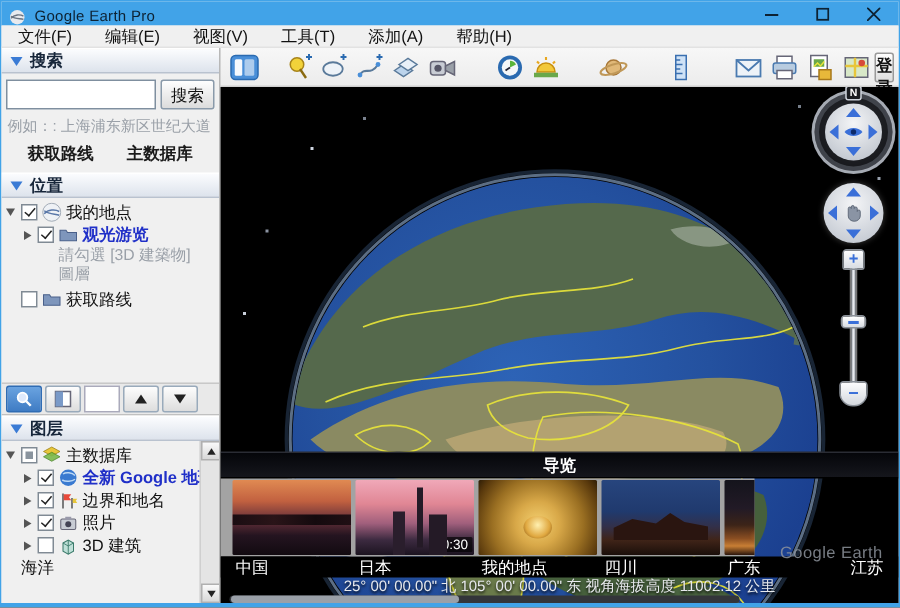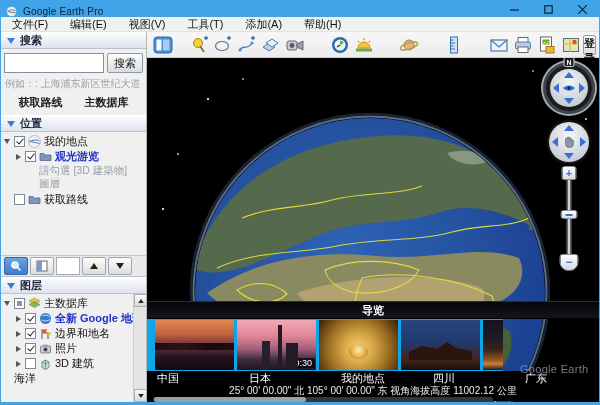--- a/index.html
+++ b/index.html
@@ -124,43 +124,43 @@
     display:flex; align-items:center; justify-content:center; }
   .zthumb i { display:block; width:7px; height:2px; background:#3a6fd8; }
   .zminus { position:absolute; left:50%; top:88px; transform:translateX(-50%); width:19px; height:17px;
     background:linear-gradient(#fdfdfe,#d4d8de); border:1px solid #8a9098; border-radius:3px 3px 9px 9px;
     color:#3a6fd8; font-size:12px; font-weight:bold; line-height:15px; text-align:center; }
 
   
   .tourband { position:absolute; left:0; top:243px; width:452px; height:18px;
     background:linear-gradient(#05060a,#15161c); border-top:1px solid #2a2c34; border-bottom:1px solid #000;
     display:flex; align-items:center; justify-content:center; color:#fff; font-size:11px; font-weight:bold; }
-  .thumbrow { position:absolute; left:0; top:261px; width:356px; height:52px; background:#0ea5e9;
+  .thumbrow { position:absolute; left:0; top:261px; width:356px; height:52px; background:#a3a3a3;
     display:flex; gap:3px; padding-left:8px; overflow:hidden; }
   .thumb { width:79px; height:50px; margin-top:1px; flex:none; position:relative; border-radius:1px; overflow:hidden; }
   .t1 { background:linear-gradient(180deg,#e08a52 0%,#c26140 28%,#69323a 52%,#241420 74%,#120a10 100%); }
   .t1::after { content:""; position:absolute; left:0; right:0; top:46%; height:14%;
     background:linear-gradient(90deg,#1a0d12 0%,#2a1418 35%,#140a0e 70%,#200f14 100%); }
   .t2 { background:linear-gradient(180deg,#f0a8b8 0%,#e08694 32%,#a05f7c 58%,#3c2a40 80%,#1c1420 100%); }
   .t2::after { content:""; position:absolute; left:52%; top:10%; width:4px; height:80%; background:#241a26;
     box-shadow:-14px 18px 0 2px #2a1e2c, 12px 22px 0 4px #241a26; }
   .t3 { background:radial-gradient(circle at 50% 58%, #f4d070 0%, #d8a848 30%, #9a6f22 62%, #58380c 88%, #2e1d06 100%); }
   .t3::after { content:""; position:absolute; left:38%; top:48%; width:24%; height:30%; border-radius:50%;
     background:radial-gradient(circle at 50% 40%, #fff0b0, #e0a840 60%, #7a4c10); }
   .t4 { background:linear-gradient(180deg,#27457e 0%,#203a6e 42%,#32304a 62%,#402418 80%,#1a0f0a 100%); }
   .t4::after { content:""; position:absolute; left:10%; top:40%; width:80%; height:40%;
     background:#2a1510; clip-path:polygon(0 60%,20% 30%,45% 45%,60% 10%,75% 40%,100% 55%,100% 100%,0 100%); }
   .t5 { background:linear-gradient(180deg,#14141c 0%,#221a26 38%,#3c2418 60%,#8a4e22 78%,#c87e34 88%,#2a160c 100%); }
   .t5::after { content:""; position:absolute; left:20%; top:55%; width:60%; height:35%; border-radius:50%;
     background:radial-gradient(ellipse at 50% 60%, rgba(255,180,80,.85), rgba(120,60,20,.2) 70%, transparent); }
   .t6 { background:linear-gradient(180deg,#2e1410 0%,#4a2018 45%,#66301c 70%,#1c0d08 100%); }
   .dur { position:absolute; right:1px; bottom:2px; background:rgba(0,0,0,.65); color:#fff;
     font-size:9px; padding:0 3px; border-radius:1px; }
-  .labelrow { position:absolute; left:0; top:313px; width:452px; height:30px; background:#000;
-    display:flex; gap:13px; padding-left:8px; color:#fff; font-size:11px; }
+  .labelrow { position:absolute; left:0; top:313px; width:452px; height:14px; background:#000;
+    display:flex; gap:3px; padding-left:8px; color:#fff; font-size:11px; }
   .labelrow span { width:79px; flex:none; padding-left:2px; overflow:hidden; white-space:nowrap; }
   .watermark { position:absolute; left:373px; top:305px; color:#8d939c; font-size:11px;
     letter-spacing:.3px; opacity:.85; z-index:5; white-space:nowrap; }
   .statusline { position:absolute; left:0; top:326px; width:452px; text-align:center; color:#e8eaee;
     font-size:10px; text-shadow:0 1px 2px #000; white-space:nowrap; }
   .hscroll { position:absolute; left:6px; top:339px; width:340px; height:5px; background:#33353a; border-radius:3px; }
   .hthumb { position:absolute; left:1px; top:0; width:152px; height:5px; background:#9aa0a8; border-radius:3px; }
 </style>
 </head>
 <body>

